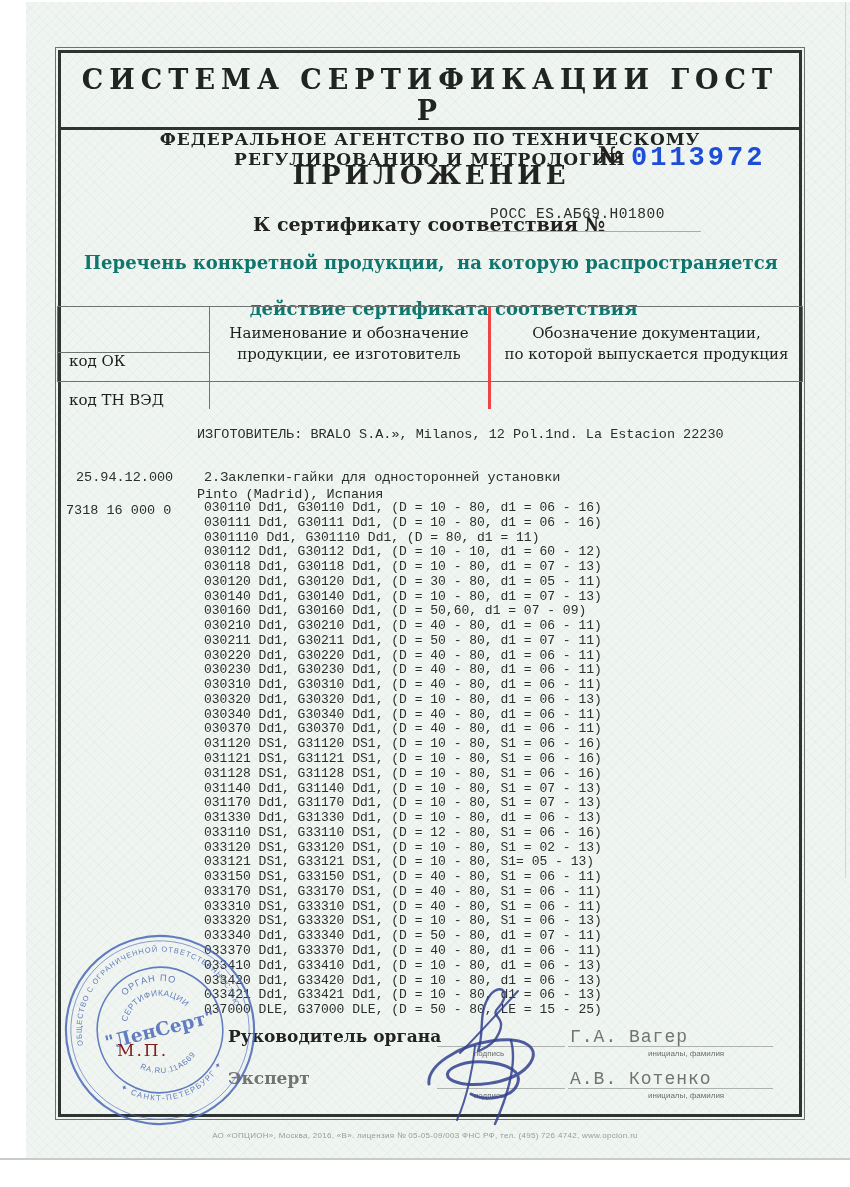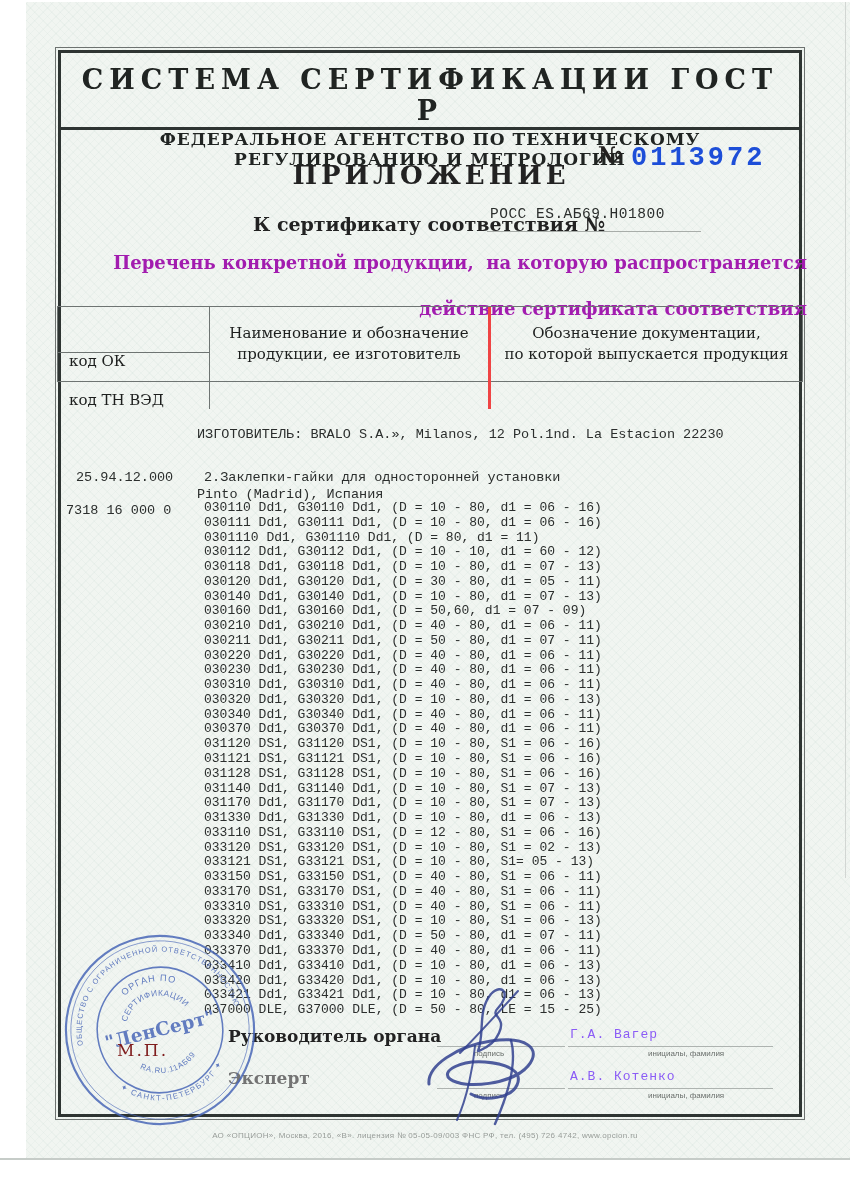--- a/index.html
+++ b/index.html
@@ -23,21 +23,21 @@
   .hdr2{margin-top:3px;font-size:17px;font-weight:700;letter-spacing:1px;color:#202422;}
   
   .blank-no{left:598px;top:141px;white-space:nowrap;}
   .blank-no .nosign{font-size:23px;font-weight:600;color:#23201f;margin-right:8px;}
   .blank-no .digits{font-family:Liberation Mono, monospace;font-size:27px;font-weight:700;
                     color:#1d4ed8;letter-spacing:3px;vertical-align:-2px;}
   .title{left:55px;top:160px;width:752px;text-align:center;font-size:26px;font-weight:700;letter-spacing:4px;color:#222;}
   .cert-label{left:253px;top:213px;font-size:19px;font-weight:600;color:#222;}
   .cert-number{left:490px;top:206px;font-family:"Liberation Mono","DejaVu Sans Mono",monospace;font-size:14.5px;color:#3a3d3c;letter-spacing:.5px;}
   .cert-underline{left:487px;top:231px;width:214px;height:1px;background:#a8ada9;}
-  .subtitle{left:55px;top:251px;width:752px;text-align:right;font-size:18px;font-weight:700;color:#a21caf;line-height:23px;white-space:pre-wrap;}
+  .subtitle{left:55px;top:251px;width:752px;text-align:center;font-size:18px;font-weight:700;color:#0f766e;line-height:23px;white-space:pre-wrap;}
   
   .tbl{left:57px;top:306px;width:746px;height:76px;border:1px solid #6e7472;display:grid;
        grid-template-columns:152px 281px auto;box-sizing:border-box;font-size:15px;}
   .tbl .c1{border-right:1px solid #6e7472;display:grid;grid-template-rows:39px auto;}
   .tbl .c1 > div{padding:6px 0 0 11px;box-sizing:border-box;margin-top:39px;}
   .tbl .c1 .r1{border-bottom:1px solid #6e7472;}
   .tbl .c2{border-right:3px solid #ef4444;text-align:center;padding-top:16px;line-height:21px;}
   .tbl .c3{text-align:center;padding-top:16px;line-height:21px;}
   
   .mono{font-family:"Liberation Mono","DejaVu Sans Mono",monospace;color:#2b2e2d;}
@@ -53,21 +53,21 @@
   .sigline{height:1px;background:#aeb3b0;}
   .sl1{left:437px;top:1046px;width:128px;}
   .sl2{left:437px;top:1088px;width:128px;}
   .nl1{left:568px;top:1046px;width:205px;}
   .nl2{left:568px;top:1088px;width:205px;}
   .cap{font-family:"Liberation Sans","DejaVu Sans",sans-serif;font-size:8px;color:#6a6f6c;}
   .cap-s1{left:474px;top:1049px;}
   .cap-s2{left:474px;top:1091px;}
   .cap-n1{left:648px;top:1049px;}
   .cap-n2{left:648px;top:1091px;}
-  .sname{font-family:"Liberation Mono","DejaVu Sans Mono",monospace;font-size:13px;color:#8b5cf6;letter-spacing:1px;}
+  .sname{font-family:"Liberation Mono","DejaVu Sans Mono",monospace;font-size:18px;color:#737373;letter-spacing:1px;}
   .sn1{left:570px;top:1027px;}
   .sn2{left:570px;top:1069px;}
   .mp{left:117px;top:1040px;font-size:17px;letter-spacing:2px;color:#7f1d1d;}
   
   .ink{stroke:#31418f;fill:none;stroke-linecap:round;opacity:.85;}
   .stamp-wrap{left:62px;top:932px;width:196px;height:196px;transform:rotate(-14deg);opacity:.85;}
   .footer{left:0;top:1131px;width:850px;text-align:center;font-family:"Liberation Sans","DejaVu Sans",sans-serif;
           font-size:8px;color:#979c98;letter-spacing:.3px;}
 </style>
 </head>

